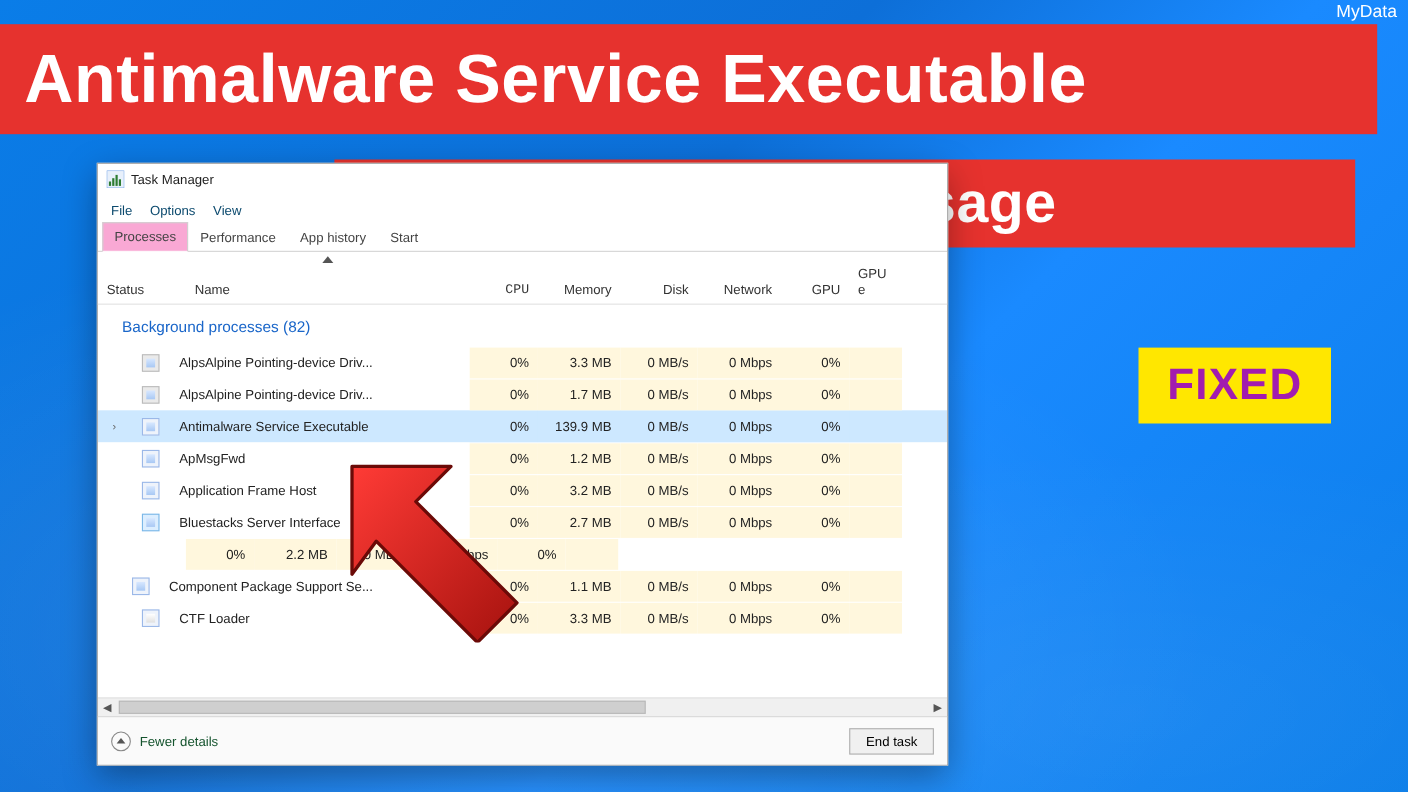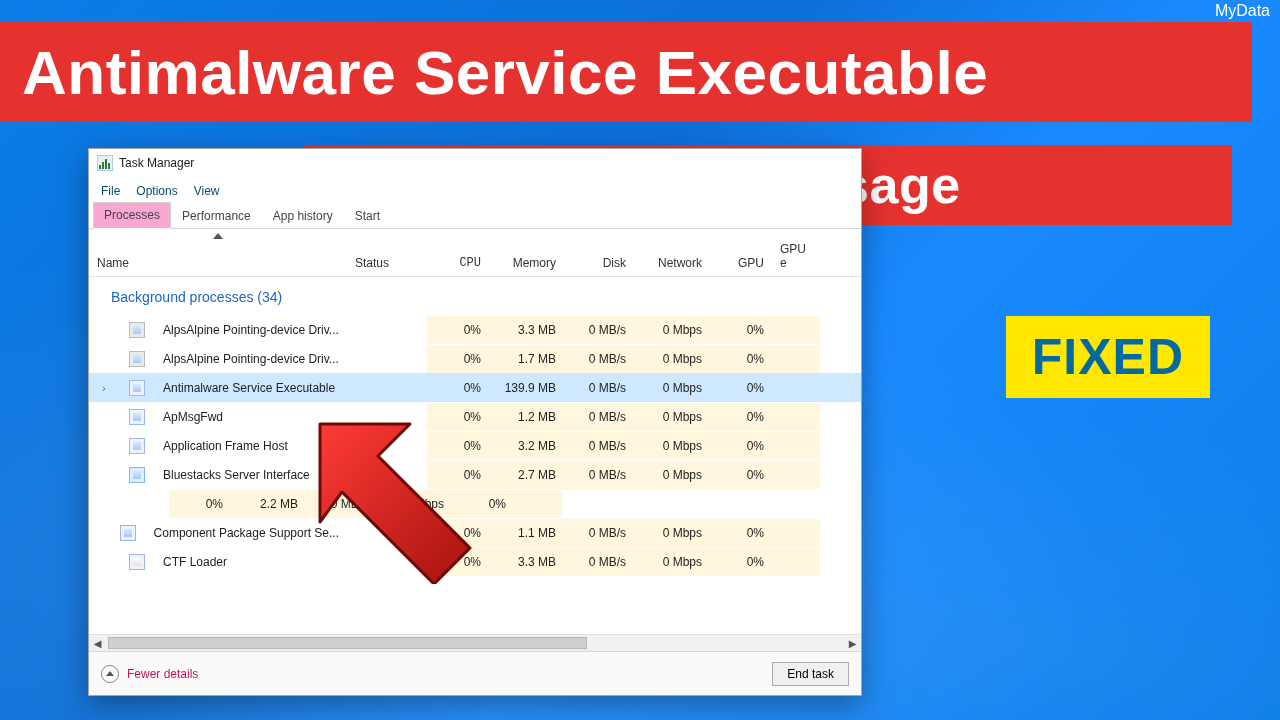--- a/index.html
+++ b/index.html
@@ -24,22 +24,22 @@
   .banner {
     position:absolute; background:#e6322e; color:#fff; font-weight:700;
     display:flex; align-items:center; padding:0 22px;
     letter-spacing:0.5px;
   }
   .banner.big { left:0; top:22px; height:100px; width:1252px; font-size:62px; }
   .banner.small { left:304px; top:145px; height:80px; width:928px; font-size:52px; }
 
   .fixed-badge {
     position:absolute; right:70px; top:316px;
-    background:#ffe700; color:#0369a1; font-weight:800;
-    font-size:50px; padding:12px 26px; font-family: Arial, sans-serif;
+    background:#ffe700; color:#a21caf; font-weight:800;
+    font-size:40px; padding:12px 26px; font-family: Arial, sans-serif;
     letter-spacing:1px;
   }
 
   
   .tm {
     position:absolute; left:88px; top:148px;
     width:774px; height:548px;
     background:#fff; border:1px solid #a6a6a6;
     box-shadow:0 10px 30px rgba(0,0,0,0.35);
     font-size:12px; color:#222;
@@ -130,21 +130,21 @@
   .proc-icon.ctf::after{
     background:linear-gradient(#fff,#e0e0e0);
   }
   .proc-icon.bs { background:#dceeff; border-color:#7cb8e8;}
   .proc-icon.mon { background:#eaeaea; border-color:#bbb;}
   .tm-footer {
     height:44px; border-top:1px solid #d7d7d7;
     display:flex; align-items:center; justify-content:space-between;
     padding:0 12px; background:#fafafa;
   }
-  .fewer { display:flex; align-items:center; gap:8px; color:#be185d; font-size:12px; cursor:default;text-align:right;}
+  .fewer { display:flex; align-items:center; gap:8px; color:#14532d; font-size:12px; cursor:default;text-align:right;}
   .fewer .circ { width:18px;height:18px;border:1px solid #888;border-radius:50%;display:flex;align-items:center;justify-content:center;}
   .fewer .circ::after{content:"";width:0;height:0;border-left:4px solid transparent;border-right:4px solid transparent;border-bottom:5px solid #555;}
   .end-task {
     font-size:12px; padding:4px 14px; background:#f0f0f0;
     border:1px solid #adadad; cursor:default;margin-left:16px;
   }
   .hscroll {
     position:absolute; left:0; right:0; bottom:0; height:17px;
     background:#f0f0f0; border-top:1px solid #e0e0e0;
     display:flex; align-items:center;
@@ -186,27 +186,27 @@
     <span>Options</span>
     <span>View</span>
   </div>
   <div class="tm-tabs">
     <div class="tm-tab active">Processes</div>
     <div class="tm-tab">Performance</div>
     <div class="tm-tab">App history</div>
     <div class="tm-tab">Start</div>
   </div>
   <div class="tm-header-row">
+    <div class="col status">
+        <span>Status</span>
+      </div>
     <div class="col name">
       <span class="sort-caret"></span>
       <span>Name</span>
     </div>
-    <div class="col status">
-        <span>Status</span>
-      </div>
     <div class="col cpu">
         <span>CPU</span>
       </div>
     <div class="col mem">
         <span>Memory</span>
       </div>
     <div class="col disk">
         <span>Disk</span>
       </div>
     <div class="col net">
@@ -214,21 +214,21 @@
       </div>
     <div class="col gpu">
         <span>GPU</span>
       </div>
     <div class="col gpue">
         <span>GPU e</span>
       </div>
   </div>
 
   <div class="tm-body">
-    <div class="group-title">Background processes (34)</div>
+    <div class="group-title">Background processes (82)</div>
     <div id="rows">
         <div class="row">
           <div class="c name">
             <span class="expand"></span>
             <span class="proc-icon mon"></span>
             <span>AlpsAlpine Pointing-device Driv...</span>
           </div>
           <div class="c status"></div>
           <div class="c cpu">0%</div>
           <div class="c mem">3.3 MB</div>

